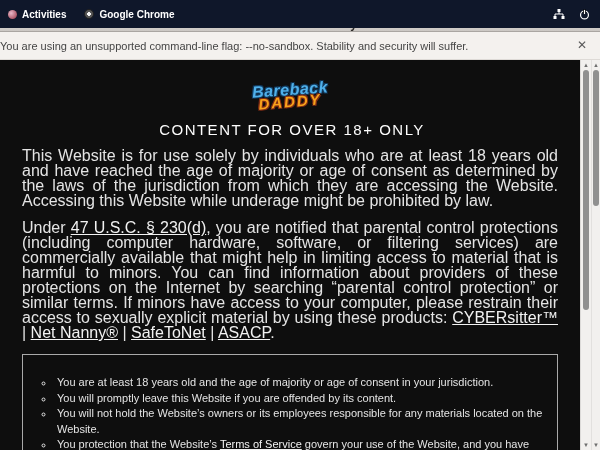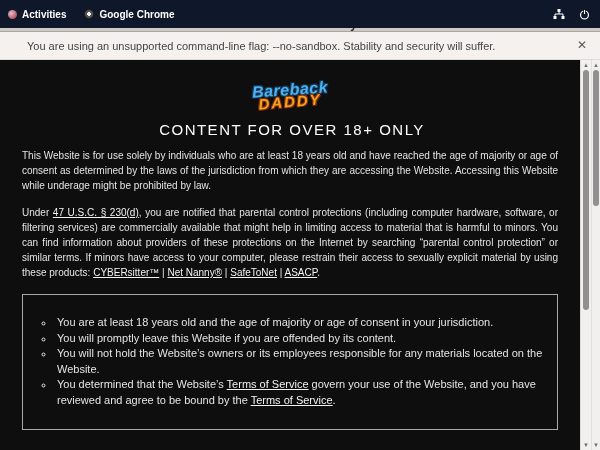--- a/index.html
+++ b/index.html
@@ -24,40 +24,40 @@
   
   .titlebar { position:absolute; top:17px; left:0; width:600px; height:15px;
               background:linear-gradient(#dcd8d4,#ccc8c4); border-bottom:1px solid #aaa6a2;
               display:flex; align-items:center; justify-content:center; z-index:29; }
   .titlebar .title { font-size:12px; font-weight:bold; color:#2e2c2a; }
   .tb-close { position:absolute; right:6px; top:1px; font-size:10px; color:#3a3a3a; cursor:pointer; line-height:13px; }
 
   
   .infobar { position:absolute; top:32px; left:0; width:600px; height:28px; background:#f4f1ee;
              border-bottom:1px solid #dedad6; display:flex; align-items:center; z-index:28; }
-  .infobar .msg { font-size:11px; color:#454545; padding-left:27px; }
+  .infobar .msg { font-size:11px; color:#454545; padding-left:0; }
   .ib-close { position:absolute; right:13px; top:6px; font-size:12px; color:#5a5a5a; cursor:pointer; }
 
   
   .content { position:absolute; top:60px; left:0; width:600px; height:390px; background:#0e0e0e;
              overflow:hidden; color:#e8e8e8; }
   .inner { width:580px; }
 
   .logo { text-align:center; padding-top:22px; height:55px; line-height:1; }
   .logo-1 { display:inline-block; font-size:16px; font-weight:bold; font-style:italic; color:#4fb0ea;
             letter-spacing:.5px; transform:rotate(-4deg);
             text-shadow:1px 1px 0 #123a5e,-1px 1px 0 #123a5e,1px -1px 0 #123a5e,-1px -1px 0 #123a5e; }
   .logo-2 { display:block; margin-top:-4px; font-size:15px; font-weight:bold; font-style:italic; color:#f7a21b;
             letter-spacing:2px; transform:rotate(-5deg);
             text-shadow:1px 1px 0 #7e2c14,-1px 1px 0 #7e2c14,1px -1px 0 #7e2c14,-1px -1px 0 #7e2c14; }
 
   h1.page-h { text-align:center; font-size:15px; font-weight:500; color:#fdfdfd;
               letter-spacing:1.5px; margin:6px 0 10px 4px; }
 
-  .para { font-size:10px; line-height:15px; text-align:justify; margin:0 22px 12px 22px; color:#e4e4e4; }
+  .para { font-size:16px; line-height:15px; text-align:justify; margin:0 22px 12px 22px; color:#e4e4e4; }
   .para a, .agree-box a { color:#f2f2f2; text-decoration:underline; cursor:pointer; }
 
   .agree-box { margin:14px 22px 0 22px; border:1px solid #a9a9a9; padding:11px 14px 12px 14px; }
   .agree-box .bold { font-size:10.5px; font-weight:bold; color:#fafafa; line-height:15px; }
   .agree-box ul { list-style:circle outside; margin:9px 0 9px 18px; }
   .agree-box li { font-size:11px; line-height:15.5px; color:#e4e4e4; padding-left:2px; }
   .agree-box .bold.note { margin-top:3px; }
 
   
   .sb { position:absolute; top:0; bottom:0; background:#f2f0ee; z-index:10; }
@@ -126,21 +126,21 @@
 
       <p class="para">This Website is for use solely by individuals who are at least 18 years old and have reached the age of majority or age of consent as determined by the laws of the jurisdiction from which they are accessing the Website. Accessing this Website while underage might be prohibited by law.</p>
 
       <p class="para"><span>Under </span><a>47 U.S.C. § 230(d)</a><span>, you are notified that parental control protections (including computer hardware, software, or filtering services) are commercially available that might help in limiting access to material that is harmful to minors. You can find information about providers of these protections on the Internet by searching “parental control protection” or similar terms. If minors have access to your computer, please restrain their access to sexually explicit material by using these products: </span><a>CYBERsitter™</a><span> | </span><a>Net Nanny®</a><span> | </span><a>SafeToNet</a><span> | </span><a>ASACP</a><span>.</span></p>
 
       <div class="agree-box">
         <ul>
           <li>You are at least 18 years old and the age of majority or age of consent in your jurisdiction.</li>
           <li>You will promptly leave this Website if you are offended by its content.</li>
           <li>You will not hold the Website’s owners or its employees responsible for any materials located on the Website.</li>
-          <li><span>You determined that the Website’s </span><a>Terms of Service</a><span> govern your use of the Website, and you have reviewed and agree to be bound by the </span><a>Terms of Service</a><span>.</span></li>
+          <li><span>You protection that the Website’s </span><a>Terms of Service</a><span> govern your use of the Website, and you have reviewed and agree to be bound by the </span><a>Terms of Service</a><span>.</span></li>
         </ul>
 
       </div>
 
     </div>
 
     <div class="sb sb-inner">
       <div class="arrow up">▲</div>
       <div class="thumb"></div>
       <div class="arrow down">▼</div>

